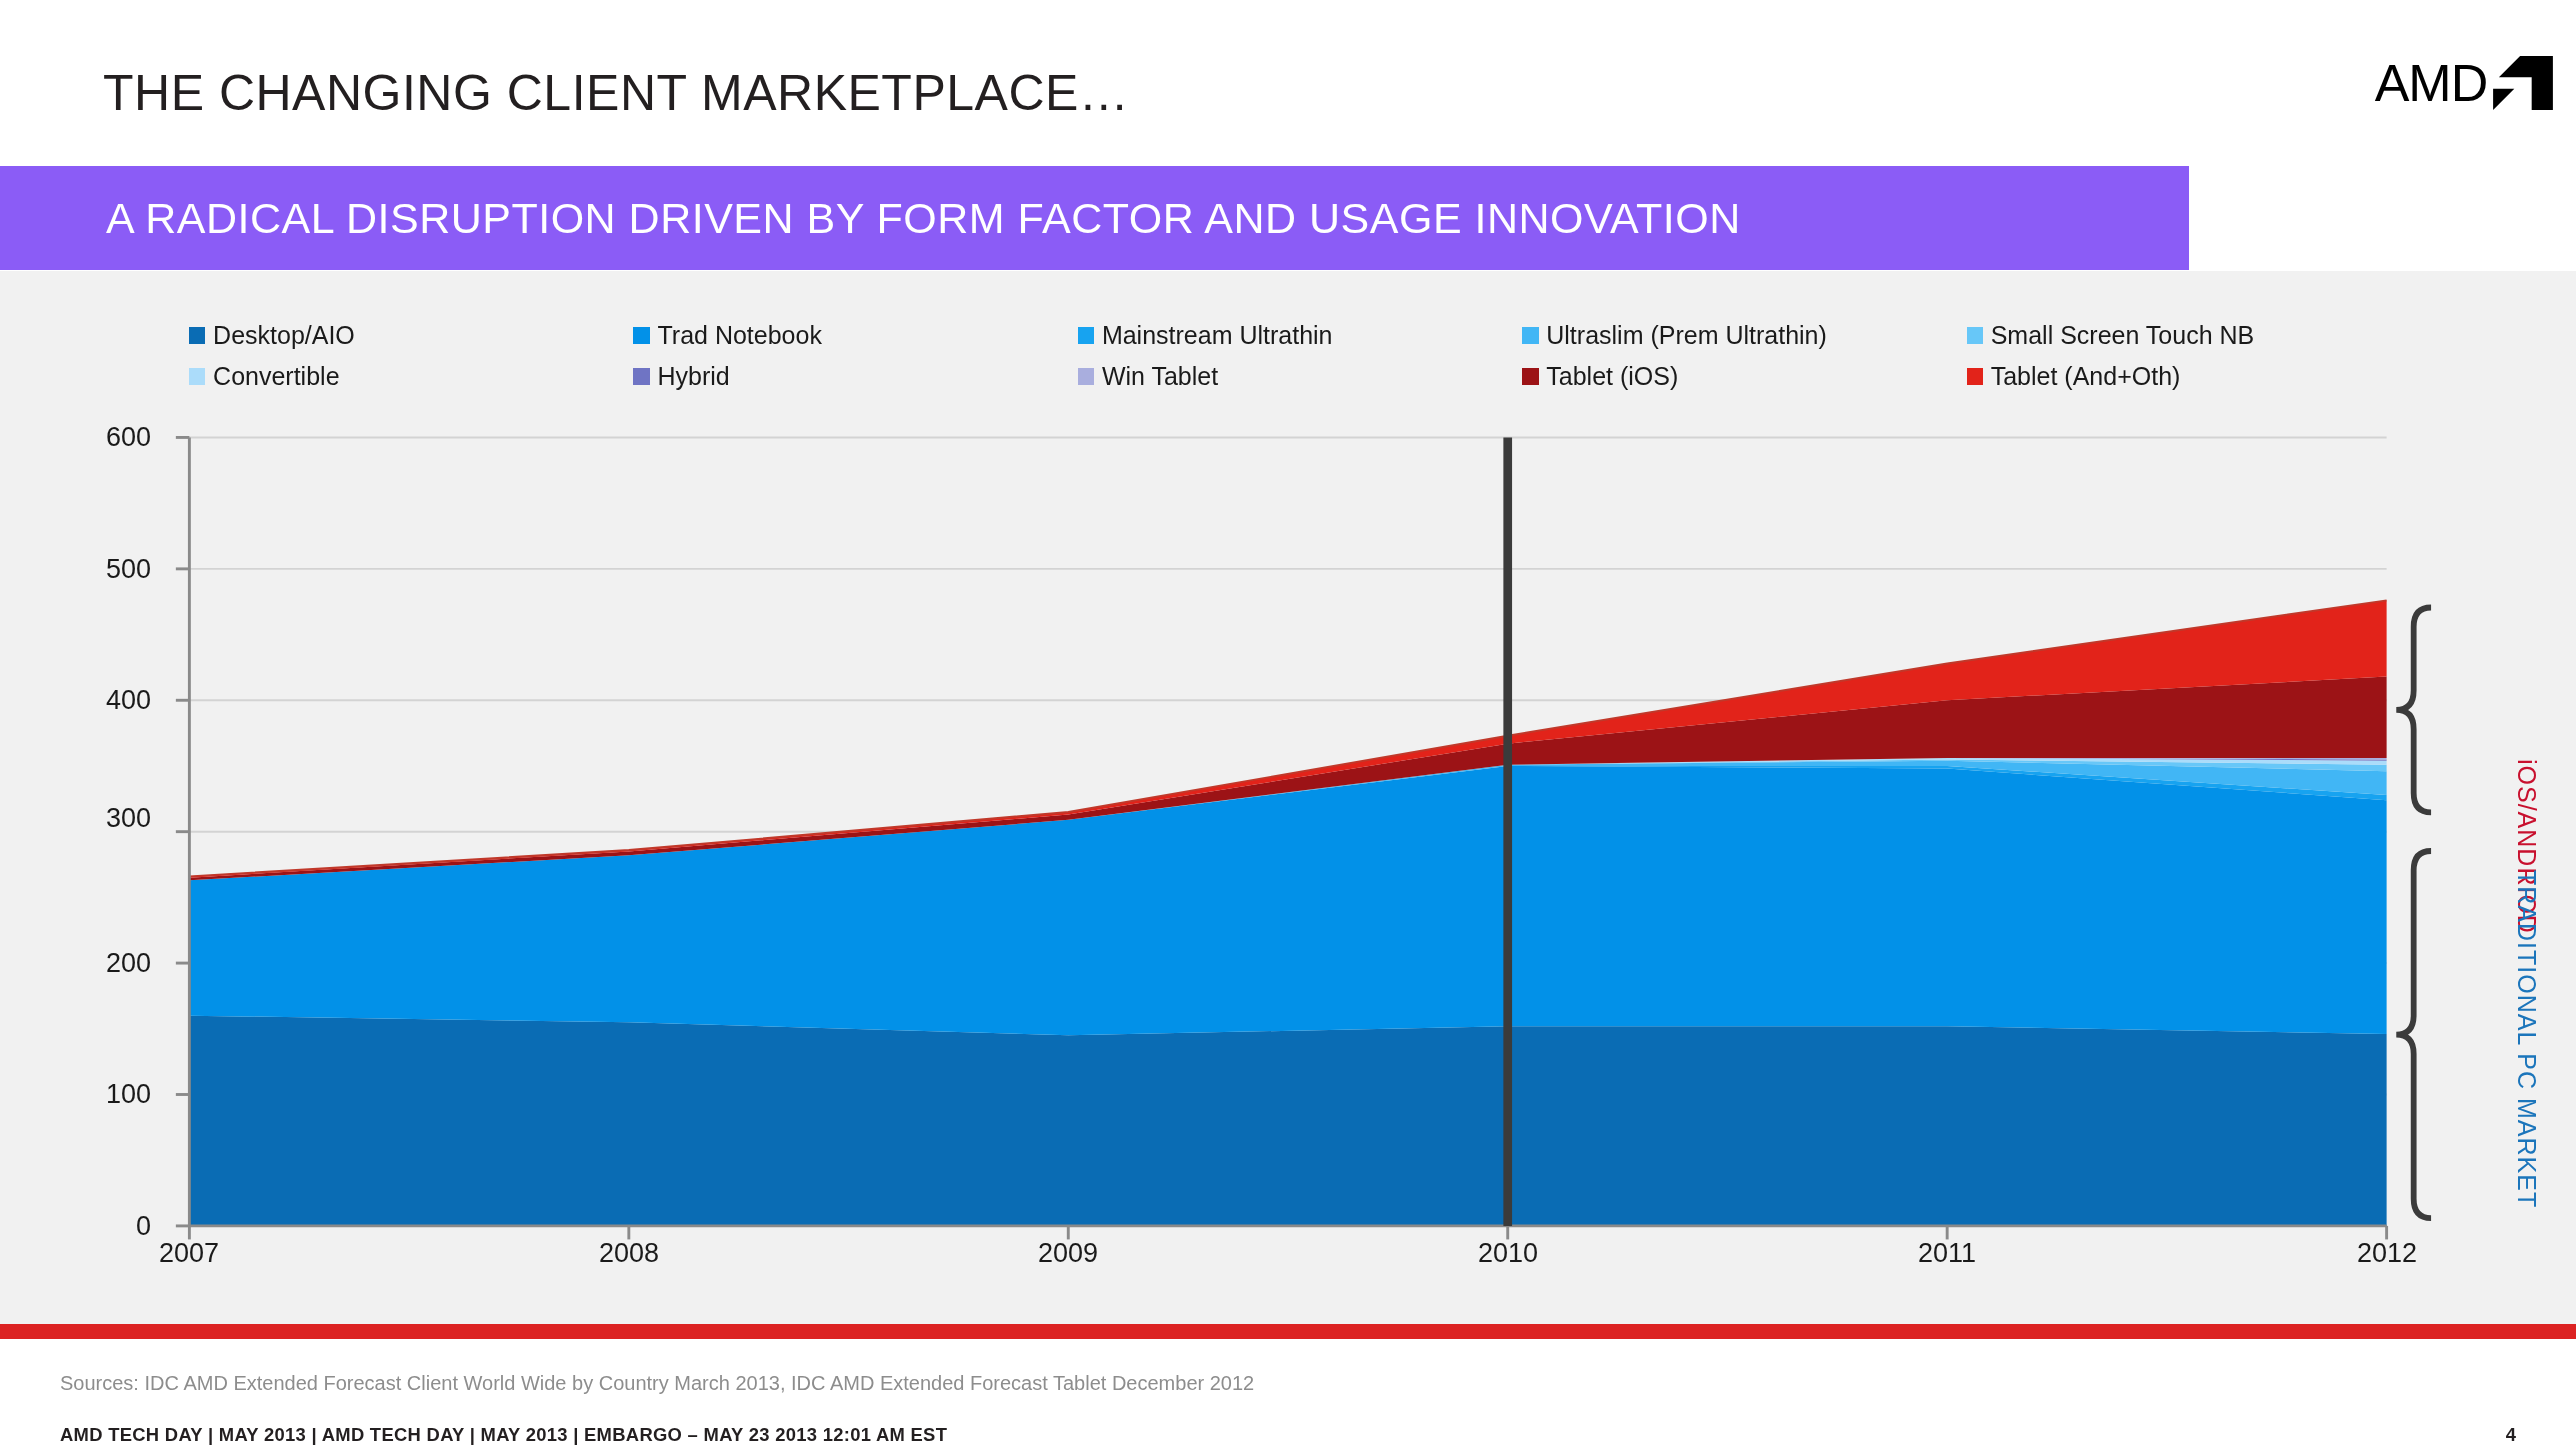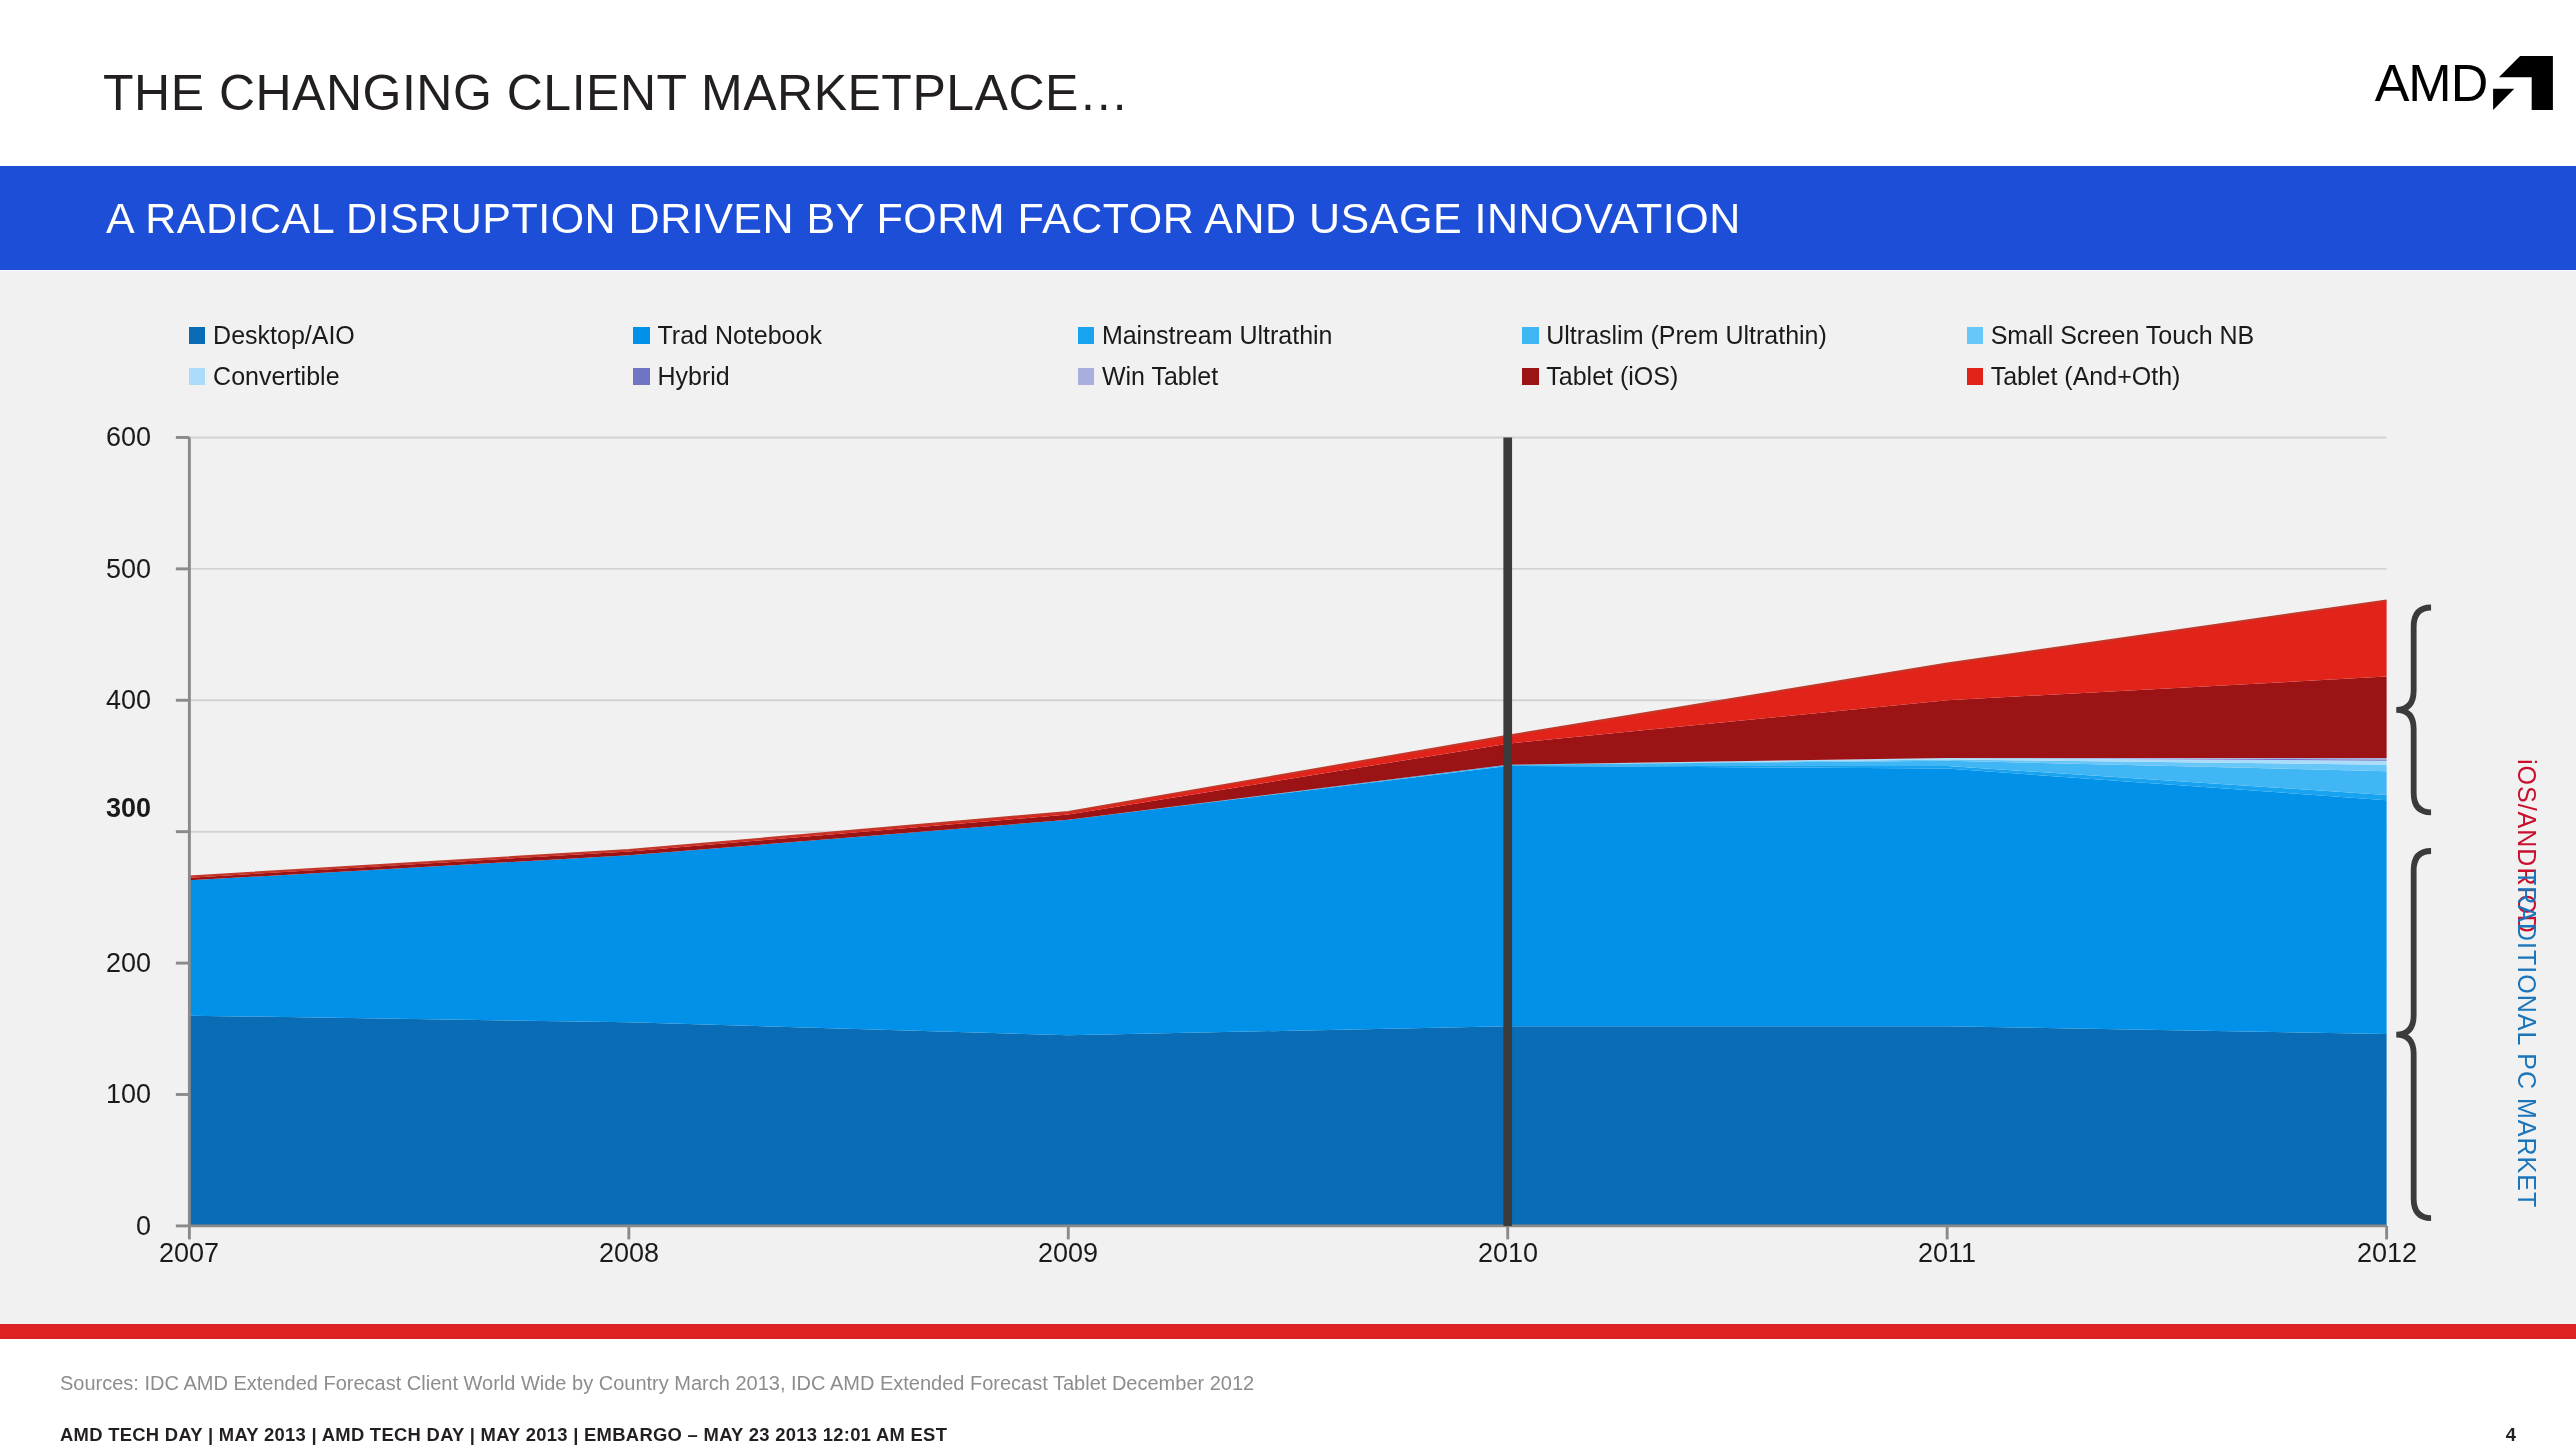--- a/index.html
+++ b/index.html
@@ -27,22 +27,22 @@
     display:flex; align-items:center; gap:5.8px;
   }
   .amd-logo .wordmark {
     font-size:52px; font-weight:400; letter-spacing:-1px;
     color:#000; line-height:1;
   }
   .amd-arrow { display:block; }
 
   
   .banner {
-    position:absolute; left:0; top:166px; width:2576px; height:104px;
-    background:#1d4ed8;
+    position:absolute; left:0; top:166px; width:2189px; height:104px;
+    background:#8b5cf6;
   }
   .banner-text {
     position:absolute; left:106px; top:50%; transform:translateY(-50%);
     color:#ffffff; font-size:43px; letter-spacing:0.5px; white-space:nowrap;
   }
 
   
   .chart-region {
     position:absolute; left:0; top:271px; width:2576px; height:1053px;
     background:#f1f1f1;
@@ -167,21 +167,21 @@
         <span class="legend-swatch" style="background: rgb(226, 35, 26);"></span>
         <span class="legend-label">Tablet (And+Oth)</span>
       </div>
     </div>
 
   <div class="plot-wrap">
     <div class="y-axis-labels" id="yaxis">
         <div class="y-tick-label" style="top: 810px;">0</div>
         <div class="y-tick-label" style="top: 678px;">100</div>
         <div class="y-tick-label" style="top: 547px;">200</div>
-        <div class="y-tick-label" style="top: 392px; font-weight: bold;">300</div>
+        <div class="y-tick-label" style="top: 402px;">300</div>
         <div class="y-tick-label" style="top: 284px;">400</div>
         <div class="y-tick-label" style="top: 153px;">500</div>
         <div class="y-tick-label" style="top: 21px;">600</div>
       </div>
     <div class="x-axis-labels" id="xaxis">
         <div class="x-tick-label" style="left: 189px;">2007</div>
         <div class="x-tick-label" style="left: 629px;">2008</div>
         <div class="x-tick-label" style="left: 1068px;">2009</div>
         <div class="x-tick-label" style="left: 1508px;">2010</div>
         <div class="x-tick-label" style="left: 1947px;">2011</div>

